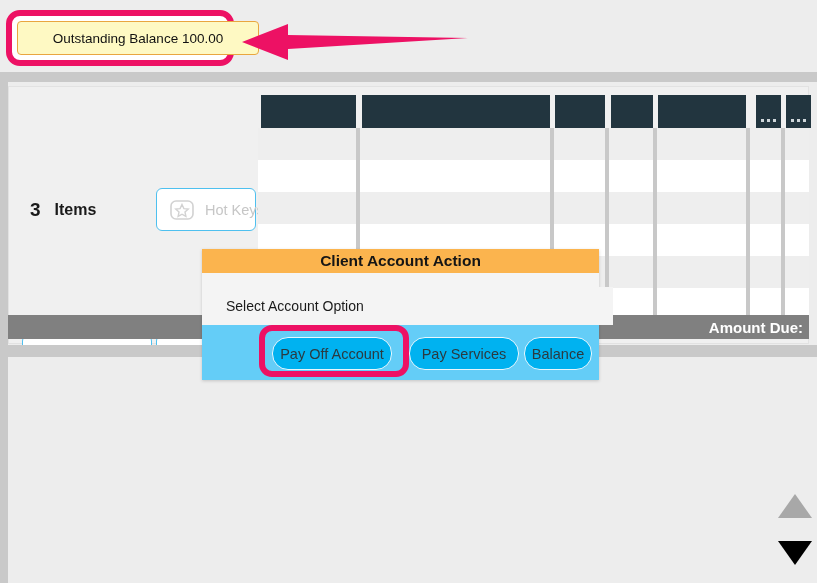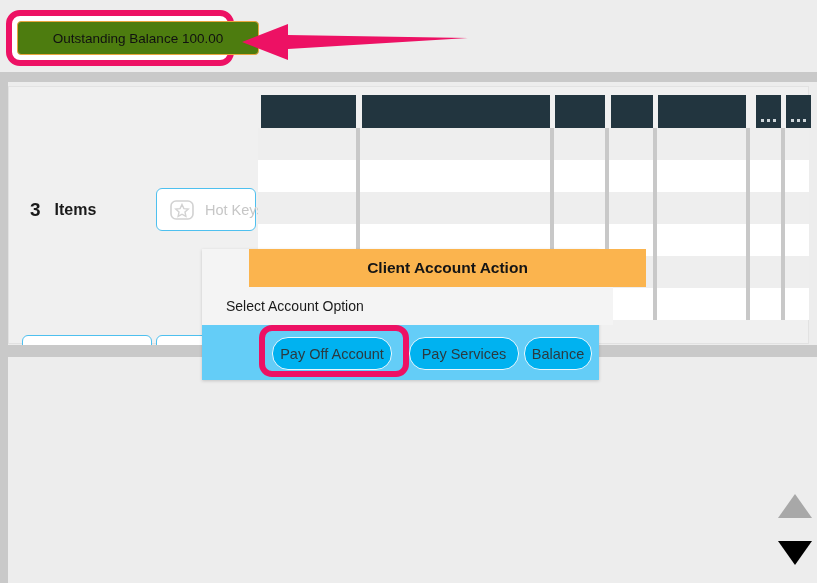--- a/index.html
+++ b/index.html
@@ -15,21 +15,21 @@
   #topbar {
     position: absolute; left: 0; top: 0; width: 817px; height: 72px;
     background: #ededed;
   }
   #balance-highlight {
     position: absolute; left: 6px; top: 10px; width: 228px; height: 56px;
     border: 6px solid #ed1164; border-radius: 14px; background: #ffffff;
   }
   #balance-btn {
     position: absolute; left: 17px; top: 21px; width: 242px; height: 34px;
-    background: #4d7c0f; border: 1px solid #e9a63f; border-radius: 4px;
+    background: #fef9c3; border: 1px solid #e9a63f; border-radius: 4px;
     display: flex; align-items: center; justify-content: center;
     font-size: 13.5px; color: #111; white-space: nowrap;
   }
   #top-divider {
     position: absolute; left: 0; top: 72px; width: 817px; height: 10px;
     background: #c9c9c9;
   }
 
   
   #annot-arrow { position: absolute; left: 240px; top: 22px; width: 228px; height: 40px; }
@@ -90,23 +90,23 @@
   }
   #left-edge-strip { position: absolute; left: 0; top: 82px; width: 8px; height: 501px; background: #c9c9c9; }
   #lower-area { position: absolute; left: 8px; top: 357px; width: 809px; height: 226px; background: #ededed; }
 
   
   #dialog {
     position: absolute; left: 202px; top: 249px; width: 397px; height: 131px;
     background: #f4f4f4; box-shadow: 0 1px 3px rgba(0,0,0,.18);
   }
   #dlg-title {
-    position: absolute; left: 0; top: 0; width: 397px; height: 38px;
+    position: absolute; left: 0; top: 0; width: 397px; height: 24px;
     background: #fbb44e; display: flex; align-items: center; justify-content: center;
-    font-size: 15.5px; font-weight: bold; color: #151515; margin-left: 47px;
+    font-size: 15.5px; font-weight: bold; color: #151515;
   }
   #dlg-body {
     position: absolute; left: 14px; top: 38px; width: 397px; height: 38px;
     background: #f4f4f4; display: flex; align-items: center; padding-left: 10px;
     font-size: 14px; color: #1a1a1a;
   }
   #dlg-footer {
     position: absolute; left: 0; top: 76px; width: 397px; height: 55px;
     background: #64cdf7;
   }
@@ -236,20 +236,23 @@
       <div class="trow even" style="top:160px;"></div>
     </div>
     <div class="colsep" style="left:98px;"></div>
     <div class="colsep" style="left:292px;"></div>
     <div class="colsep" style="left:347px;"></div>
     <div class="colsep" style="left:395px;"></div>
     <div class="colsep" style="left:488px;"></div>
     <div class="colsep" style="left:523px;"></div>
   </div>
 
+  <div id="amount-due-bar">
+    <span class="adlabel">Amount Due:</span>
+  </div>
   <div id="panel-bottom-band"></div>
   <div id="lower-area"></div>
 
   <div id="dialog">
     <div id="dlg-title">Client Account Action</div>
     <div id="dlg-body">Select Account Option</div>
     <div id="dlg-footer">
       <div class="dlg-btn" id="btn-payoff">
         <span>Pay Off Account</span>
       </div>

